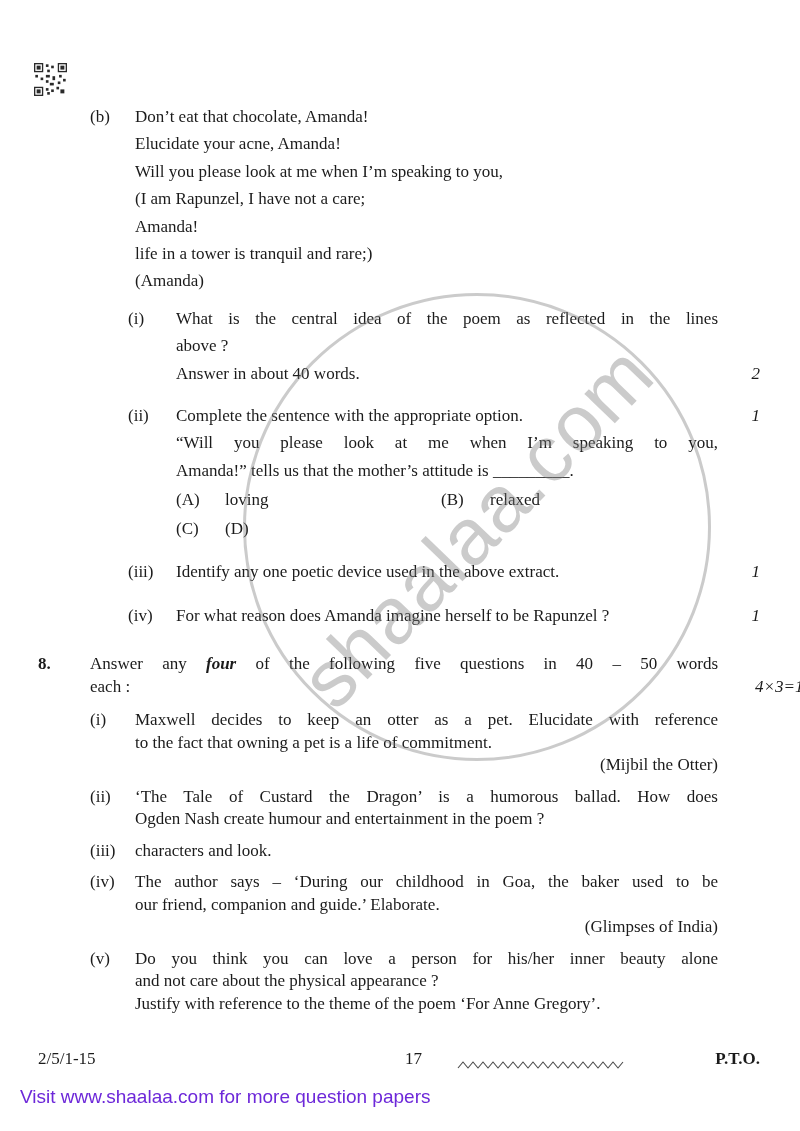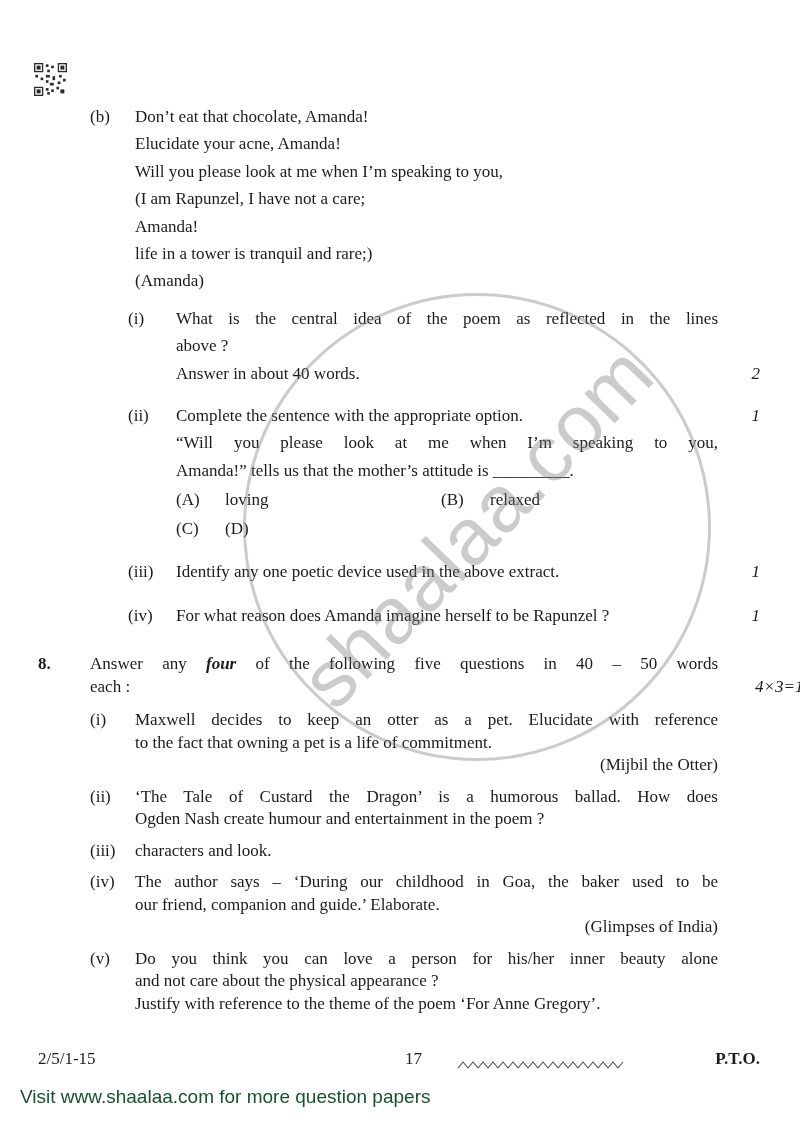--- a/index.html
+++ b/index.html
@@ -34,21 +34,21 @@
   .watermark{position:absolute;left:243px;top:293px;width:462px;height:462px;border:3px solid rgba(125,125,125,0.40);
              border-radius:50%;z-index:3;pointer-events:none;display:flex;align-items:center;justify-content:center;}
   .wm-text{transform:rotate(-46deg);font-family:"Liberation Sans","DejaVu Sans",sans-serif;font-size:80px;
            color:rgba(125,125,125,0.40);white-space:nowrap;letter-spacing:1px;}
   .footer{position:absolute;left:38px;top:1042px;width:722px;height:26px;z-index:2;font-size:17px;margin-top:7px;}
   .f-code{position:absolute;left:0;top:0;}
   .f-page{position:absolute;left:52%;top:0;transform:translateX(-50%);}
   .f-squiggle{position:absolute;left:58%;top:7px;}
   .f-pto{position:absolute;right:0;top:0;font-weight:bold;}
   .banner{position:absolute;left:20px;top:1086px;z-index:2;font-family:"Liberation Sans","DejaVu Sans",sans-serif;
-          font-size:19px;color:#14532d;}
+          font-size:19px;color:#6d28d9;}
 </style>
 </head>
 <body>
 
 <div class="page">
 
   <div class="qr">
     <svg viewBox="0 0 25 25" width="33" height="33" xmlns="http://www.w3.org/2000/svg">
       <rect x="0" y="0" width="25" height="25" fill="#ffffff"></rect>
       <g fill="#2a2a2a">

